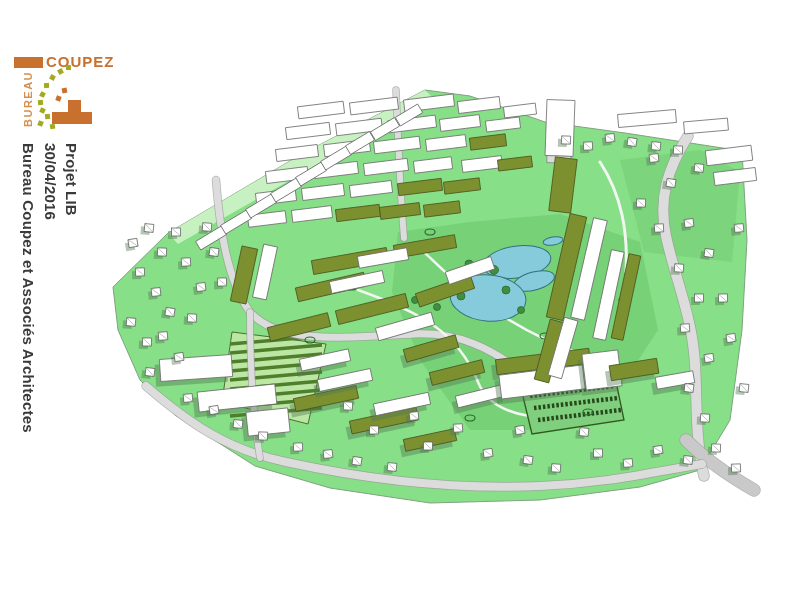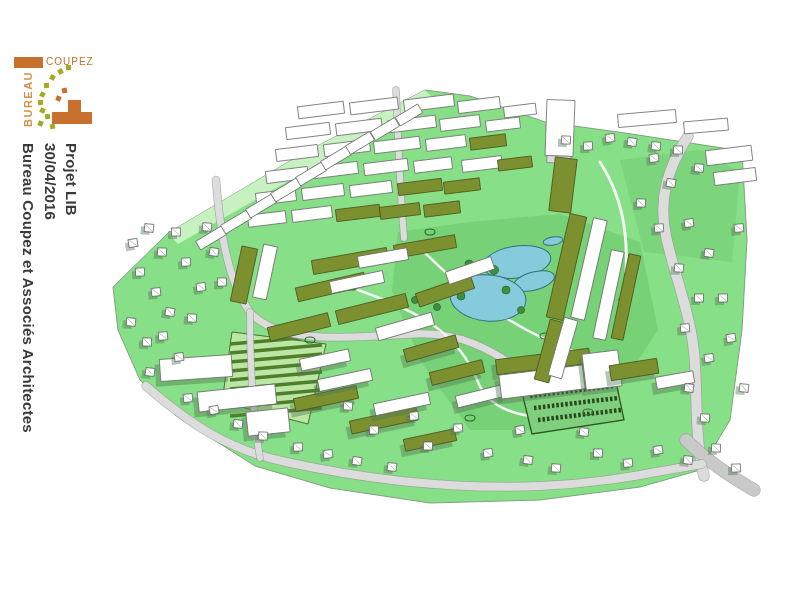--- a/index.html
+++ b/index.html
@@ -2,21 +2,21 @@
 <html><head>
 <meta charset="utf-8">
 <style>
   html,body{margin:0;padding:0;background:#ffffff;}
   body{width:800px;height:600px;position:relative;overflow:hidden;
        font-family:"Liberation Sans", sans-serif;}
   .slide{position:absolute;inset:0;background:#fff;}
   
   .logo{position:absolute;left:14px;top:55px;width:92px;height:94px;}
   .logo .bar{position:absolute;left:0;top:2px;width:29px;height:11px;}
-  .logo .coupez{position:absolute;left:32px;top:0;font-weight:400;font-size:10px;
+  .logo .coupez{position:absolute;left:32px;top:0;font-weight:700;font-size:15px;
        letter-spacing:1px;line-height:13px;}
   .logo .bureau{position:absolute;left:8px;top:72px;transform:rotate(-90deg);
        transform-origin:0 0;font-weight:700;font-size:11px;letter-spacing:1.5px;}
   .logo .sq{position:absolute;width:5px;height:5px;}
   .logo .l-v,.logo .l-h{position:absolute;}
   .logo .l-v{left:54px;top:45px;width:13px;height:13px;}
   .logo .l-h{left:38px;top:57px;width:40px;height:12px;}
   
   .vtitle{position:absolute;left:18px;top:143px;height:330px;
        writing-mode:vertical-rl;font-weight:700;font-size:15px;line-height:1.42;

